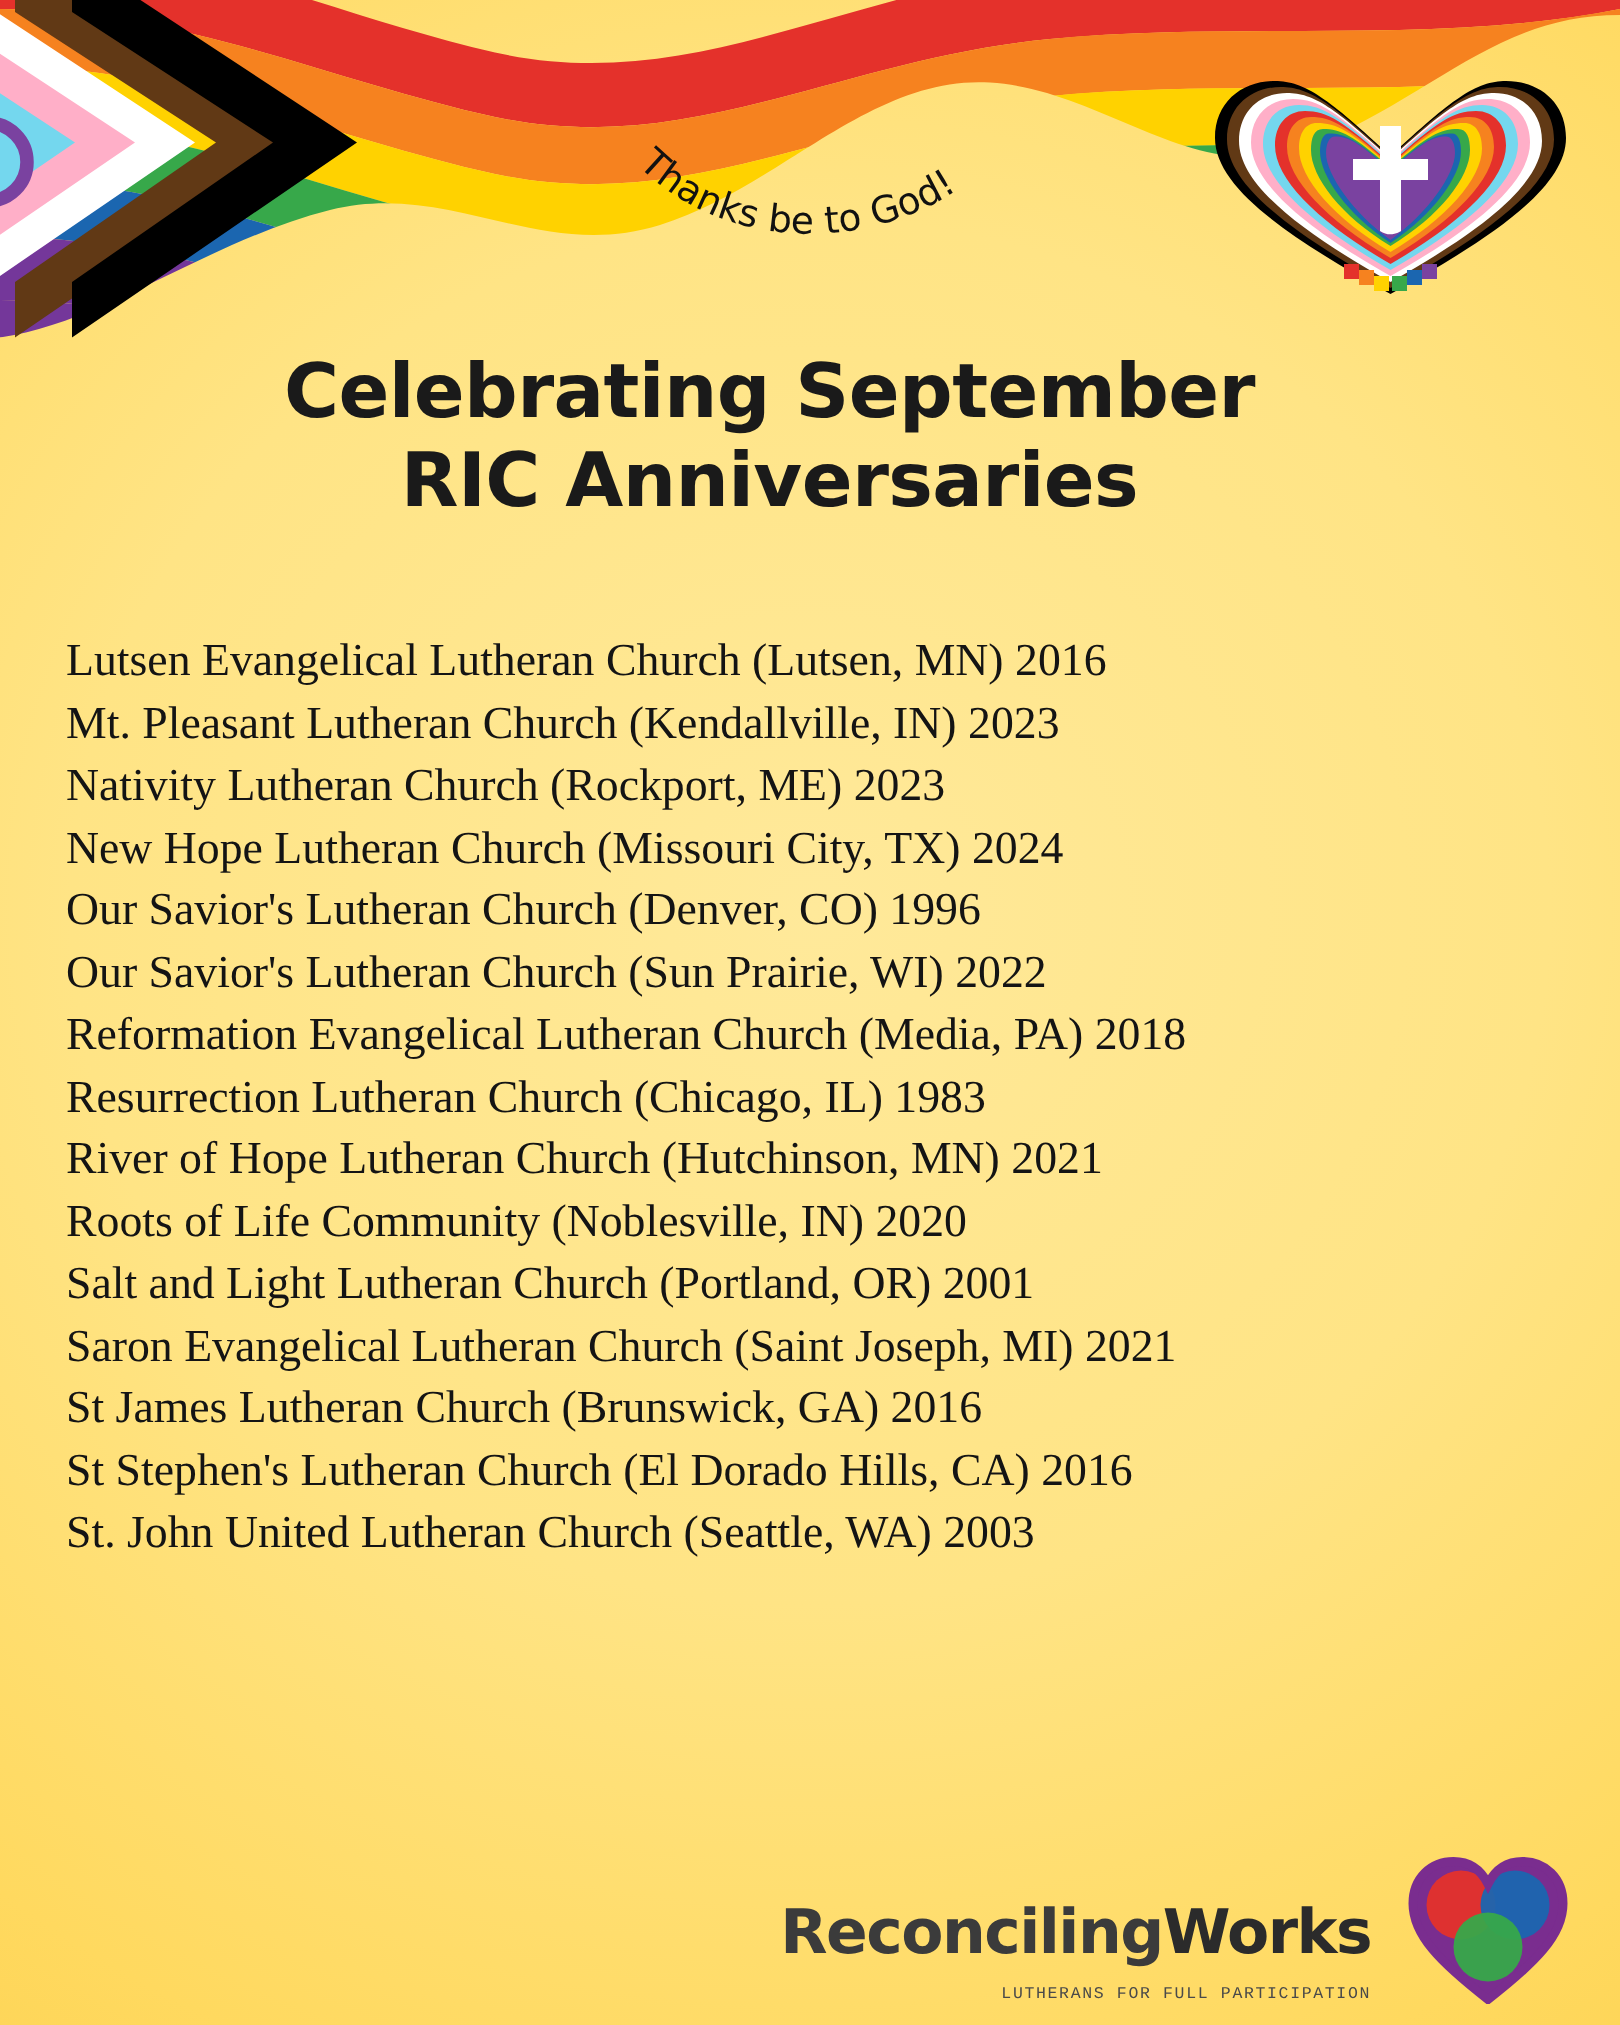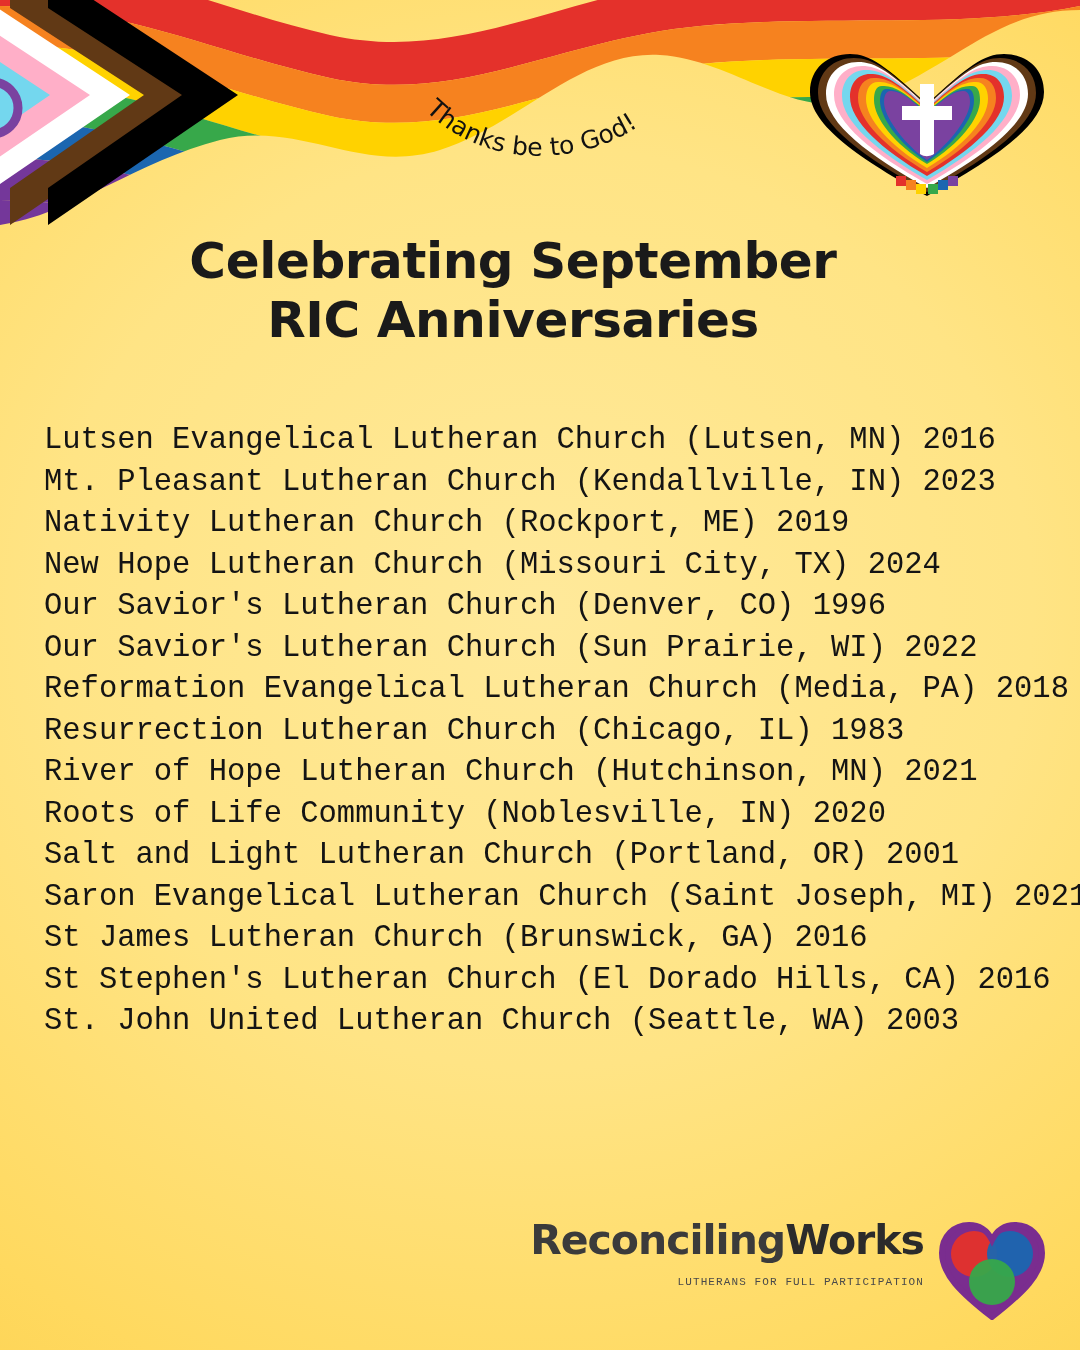--- a/index.html
+++ b/index.html
@@ -66,35 +66,35 @@
   }
 
   
   .list {
     position: absolute;
     top: 420px;
     left: 44px;
     width: 1000px;
   }
   .list-item {
-    font-family: Liberation Mono, monospace;
+    font-family: Liberation Serif, serif;
     font-size: 30.5px;
     line-height: 41.5px;
     color: #141414;
     white-space: nowrap;
   }
 
   
   .footer-logo {
     position: absolute;
     right: 34px;
-    bottom: 30px;
+    bottom: 14px;
     display: flex;
-    align-items: flex-start;
-    gap: 14px;
+    align-items: flex-end;
+    gap: 24px;
   }
   .logo-textblock {
     text-align: right;
     line-height: 1;
   }
   .logo-word {
     font-family: "DejaVu Sans", sans-serif;
     font-weight: bold;
     font-size: 41px;
     color: #3b3b3b;
@@ -196,21 +196,21 @@
   </svg>
 
   <div class="title">
     <div>Celebrating September</div>
     <div>RIC Anniversaries</div>
   </div>
 
   <div class="list">
     <div class="list-item">Lutsen Evangelical Lutheran Church (Lutsen, MN)  2016</div>
     <div class="list-item">Mt. Pleasant Lutheran Church (Kendallville, IN)   2023</div>
-    <div class="list-item">Nativity Lutheran Church (Rockport, ME)   2019</div>
+    <div class="list-item">Nativity Lutheran Church (Rockport, ME)   2023</div>
     <div class="list-item">New Hope Lutheran Church (Missouri City, TX)   2024</div>
     <div class="list-item">Our Savior's Lutheran Church (Denver, CO)  1996</div>
     <div class="list-item">Our Savior's Lutheran Church (Sun Prairie, WI)  2022</div>
     <div class="list-item">Reformation Evangelical Lutheran Church (Media, PA)  2018</div>
     <div class="list-item">Resurrection Lutheran Church (Chicago, IL)  1983</div>
     <div class="list-item">River of Hope Lutheran Church (Hutchinson, MN)  2021</div>
     <div class="list-item">Roots of Life Community (Noblesville, IN)  2020</div>
     <div class="list-item">Salt and Light Lutheran Church (Portland, OR)    2001</div>
     <div class="list-item">Saron Evangelical Lutheran Church (Saint Joseph, MI)  2021</div>
     <div class="list-item">St James Lutheran Church (Brunswick, GA)  2016</div>

